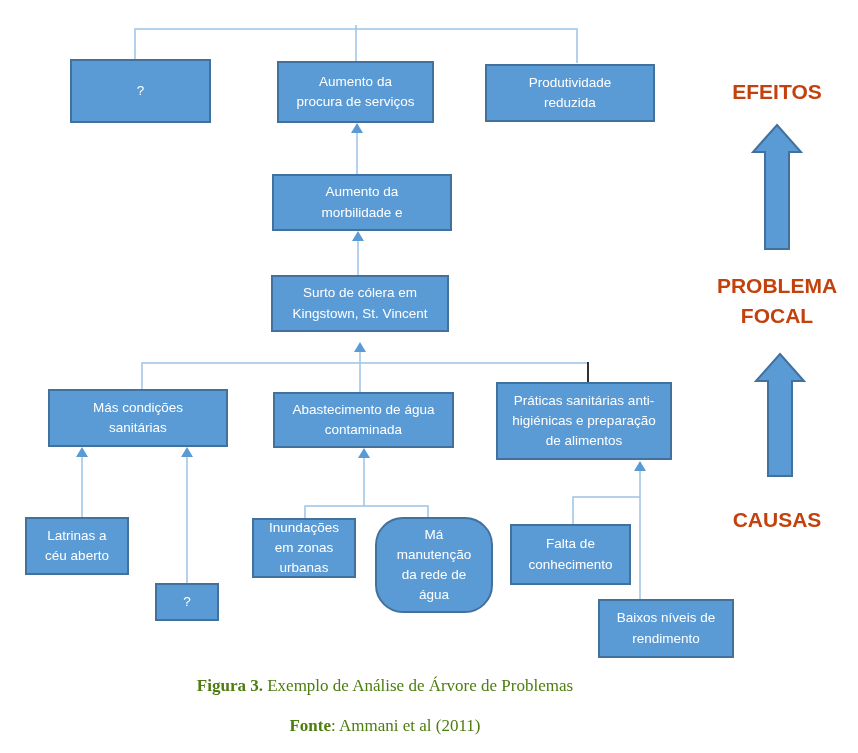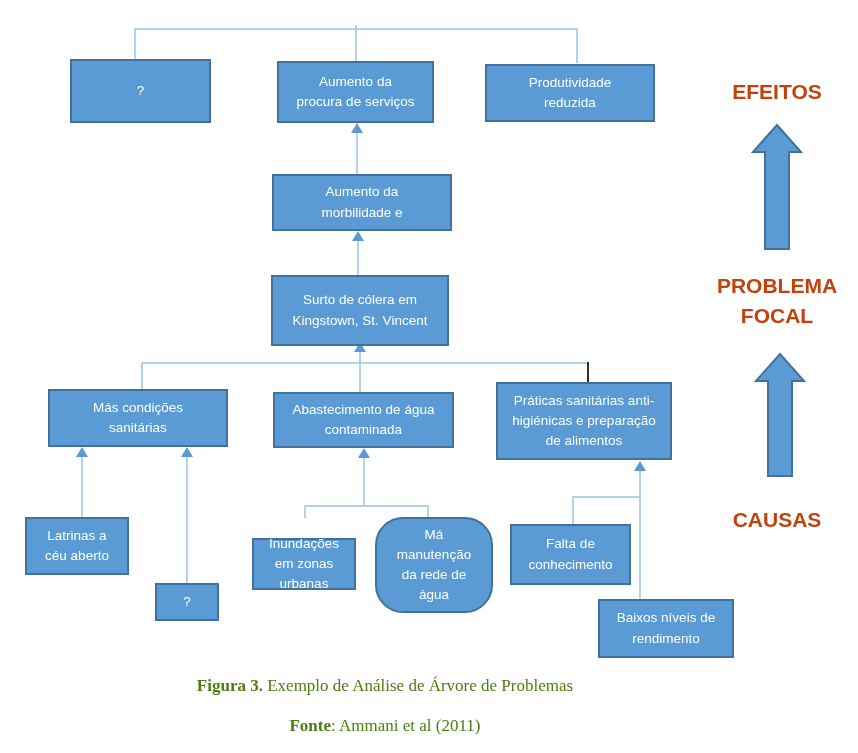--- a/index.html
+++ b/index.html
@@ -66,21 +66,21 @@
   </div>
   <div class="node" style="left:485px;top:64px;width:170px;height:58px;">
     <span>Produtividade
 reduzida</span>
   </div>
 
   <div class="node" style="left:272px;top:174px;width:180px;height:57px;">
     <span>Aumento da
 morbilidade e</span>
   </div>
-  <div class="node" style="left:271px;top:275px;width:178px;height:71px;">
+  <div class="node" style="left:271px;top:275px;width:178px;height:57px;">
     <span>Surto de cólera em
 Kingstown, St. Vincent</span>
   </div>
 
   <div class="node" style="left:48px;top:389px;width:180px;height:58px;">
     <span>Más condições
 sanitárias</span>
   </div>
   <div class="node" style="left:273px;top:392px;width:181px;height:56px;">
     <span>Abastecimento de água
@@ -92,21 +92,21 @@
 de alimentos</span>
   </div>
 
   <div class="node" style="left:25px;top:517px;width:104px;height:58px;justify-content:center;">
     <span>Latrinas a
 céu aberto</span>
   </div>
   <div class="node" style="left:155px;top:583px;width:64px;height:38px;">
     <span>?</span>
   </div>
-  <div class="node" style="left:252px;top:538px;width:104px;height:52px;">
+  <div class="node" style="left:252px;top:518px;width:104px;height:60px;">
     <span>Inundações
 em zonas
 urbanas</span>
   </div>
   <div class="node" style="left:375px;top:517px;width:118px;height:96px;border-radius:28px;">
     <span>Má
 manutenção
 da rede de
 água</span>
   </div>

